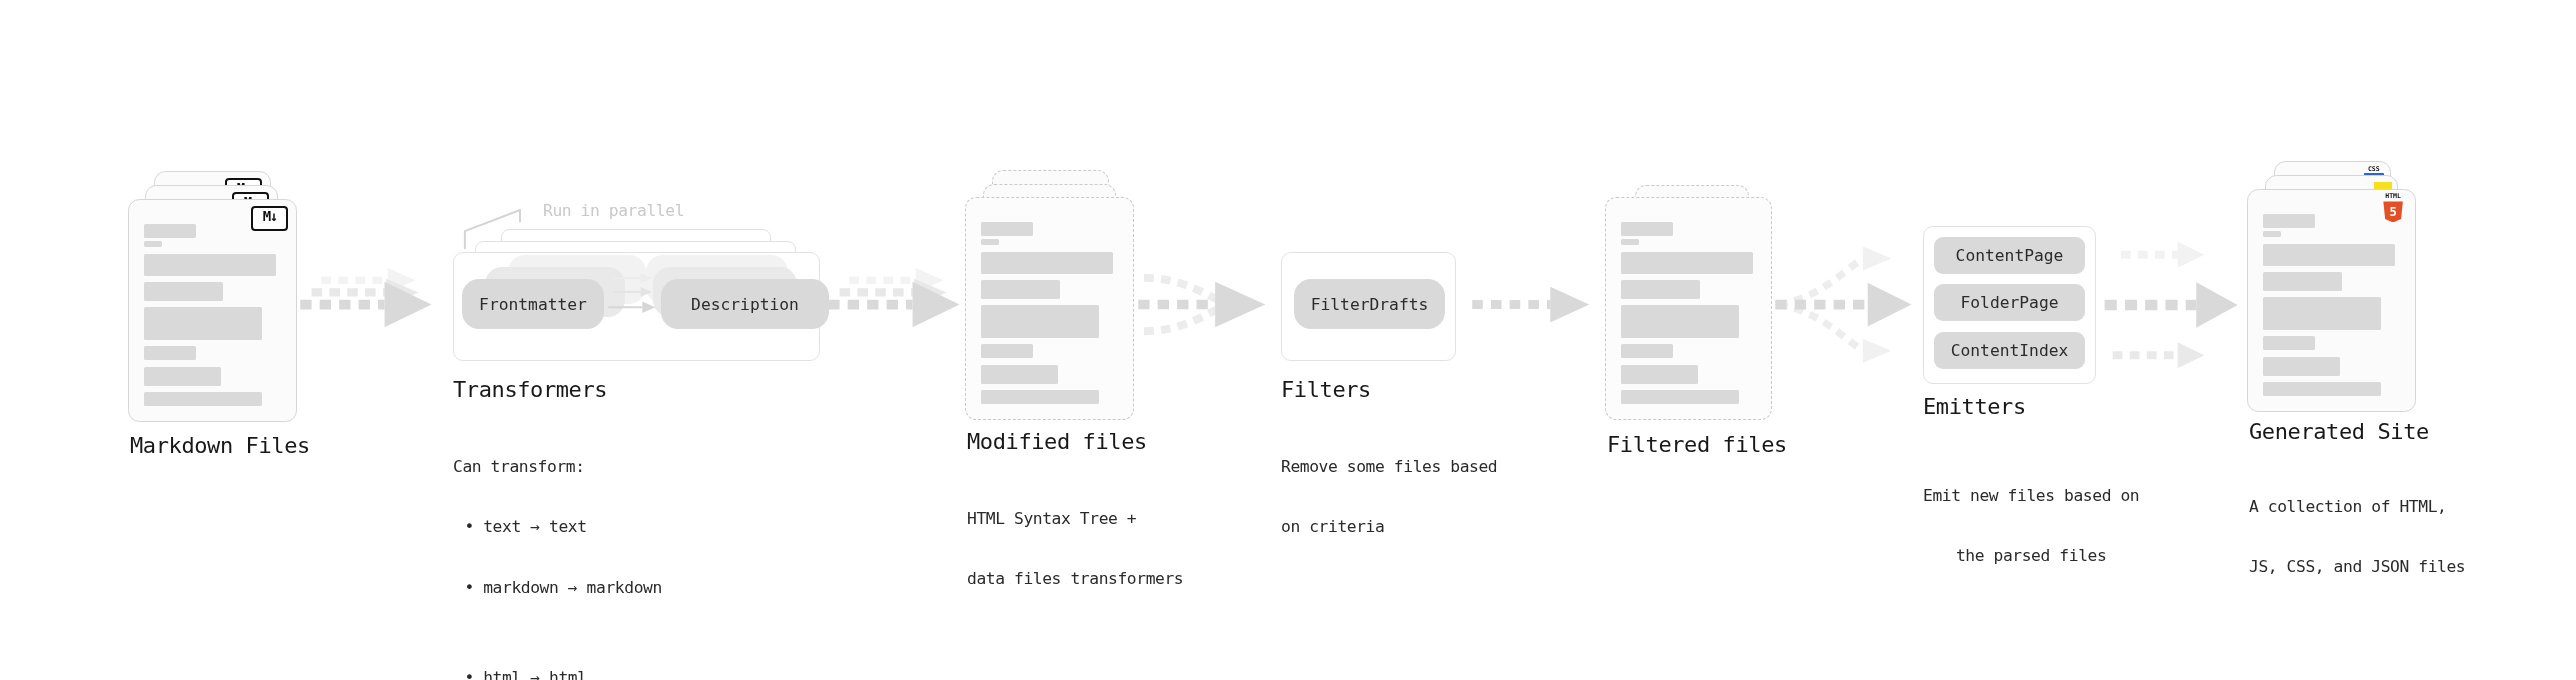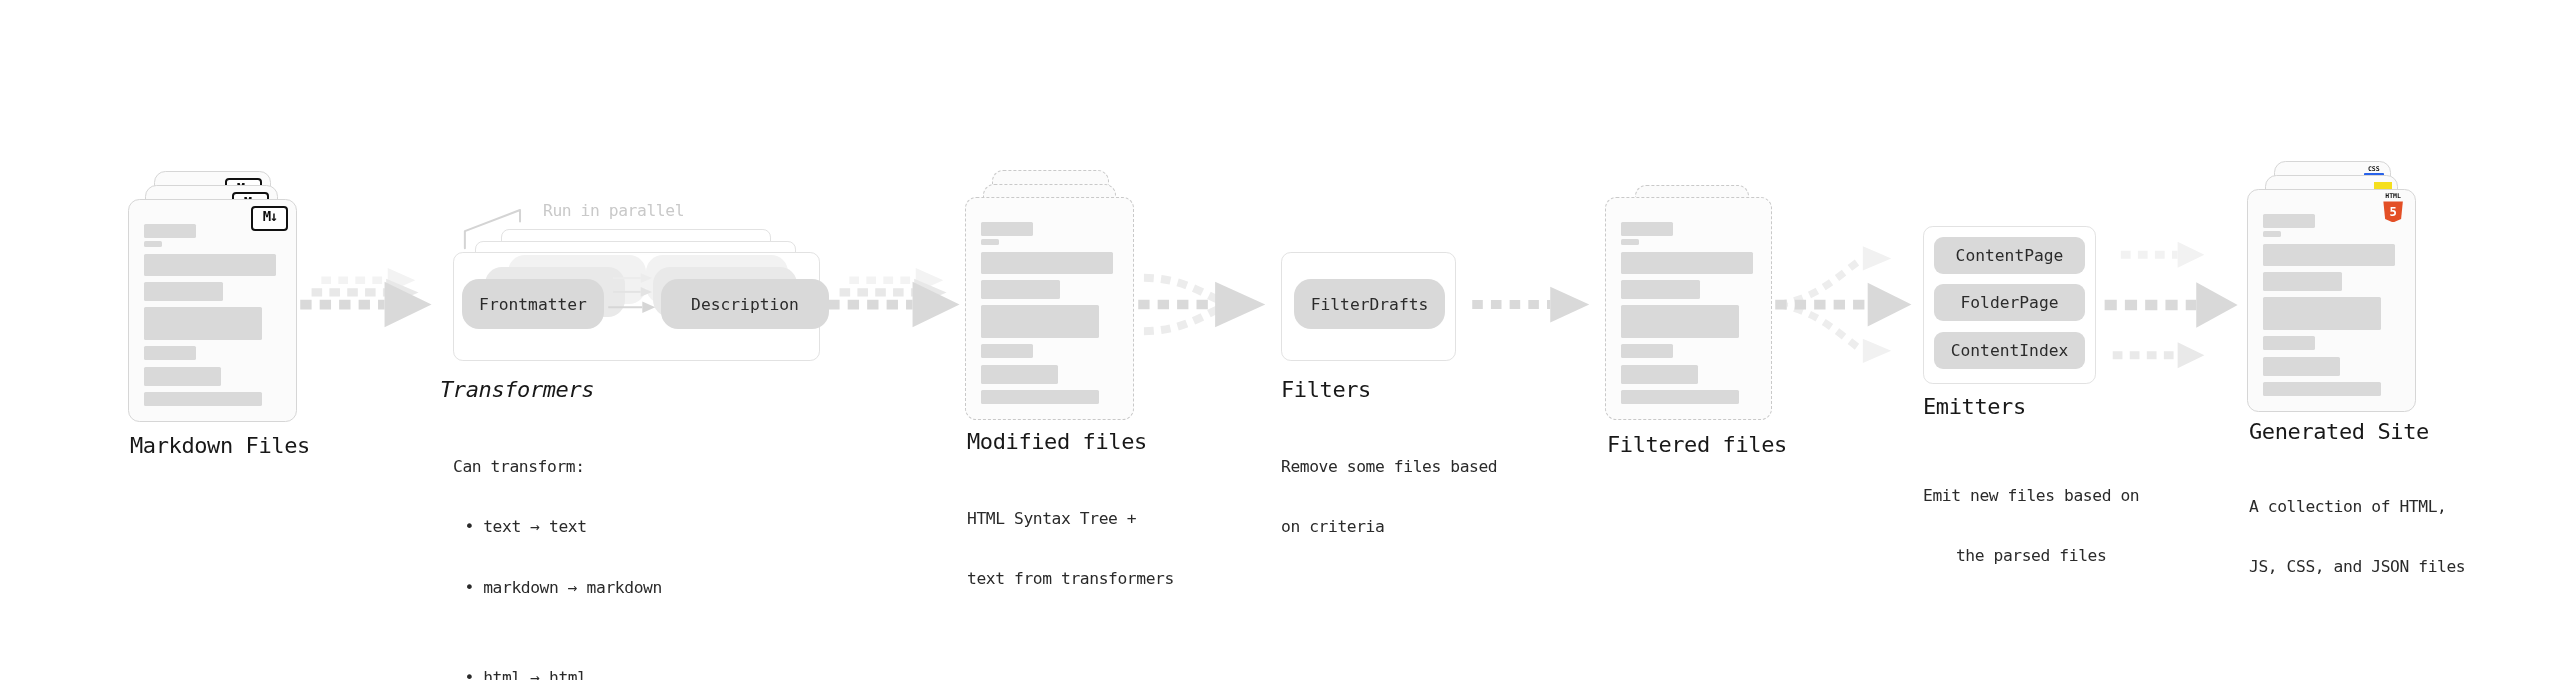--- a/index.html
+++ b/index.html
@@ -109,21 +109,21 @@
   </svg>
 
   <div class="pill" style="left:462px;top:279px;width:142px;height:50px;">Frontmatter</div>
   <div class="pill" style="left:661px;top:279px;width:168px;height:50px;">Description</div>
 
   <svg class="abs" style="left:460px;top:205px;" width="73" height="49" viewBox="0 0 90 60">
     <path d="M74,20 L74,6 L6,32 L6,53" fill="none" stroke="#d4d4d4" stroke-width="2.5" stroke-linejoin="round" stroke-linecap="round"></path>
   </svg>
   <div class="note-text" style="left:527px;top:201px;">Run in parallel</div>
 </div>
-<div class="stage-title" style="left:440px;top:377px;font-style:italic;">Transformers</div>
+<div class="stage-title" style="left:453px;top:377px;">Transformers</div>
 <div class="stage-body" style="left:453px;top:416px;">
   <div>Can transform:</div>
   <div style="padding-left:11.4px;">• text → text</div>
   <div style="padding-left:11.4px;">• markdown → markdown</div>
   <div style="padding-left:11.4px;margin-top:29px;">• html → html</div>
 </div>
 
 <svg class="abs" style="left:825px;top:258px;" width="154" height="98" viewBox="0 0 190 120">
   <g stroke="#f3f3f3" fill="#f3f3f3">
       <line x1="30" y1="27" x2="112" y2="27" stroke-width="9" stroke-dasharray="12 9"></line>
@@ -151,21 +151,21 @@
         <div class="bar" style="top: 107px; width: 118px; height: 32.5px; background: rgb(217, 217, 217);"></div>
         <div class="bar" style="top: 146px; width: 52px; height: 14px; background: rgb(217, 217, 217);"></div>
         <div class="bar" style="top: 167px; width: 77px; height: 18.7px; background: rgb(217, 217, 217);"></div>
         <div class="bar" style="top: 192px; width: 118px; height: 14px; background: rgb(217, 217, 217);"></div>
       </div>
   </div>
 </div>
 <div class="stage-title" style="left:967px;top:429px;">Modified files</div>
 <div class="stage-body" style="left:967px;top:468px;">
   <div>HTML Syntax Tree +</div>
-  <div>text from transformers</div>
+  <div>data files transformers</div>
 </div>
 
 <svg class="abs" style="left:1134px;top:260px;" width="142" height="89" viewBox="0 0 175 110">
   <path d="M12,22 C60,22 85,42 108,51" fill="none" stroke="#ececec" stroke-width="10" stroke-dasharray="12 9"></path>
   <path d="M12,88 C60,88 85,68 108,59" fill="none" stroke="#ececec" stroke-width="10" stroke-dasharray="12 9"></path>
   <line x1="5" y1="55" x2="100" y2="55" stroke="#d9d9d9" stroke-width="12" stroke-dasharray="14 10"></line>
   <polygon points="100,27 100,83 162,55" fill="#d9d9d9"></polygon>
 </svg>
 
 <div class="abs">

